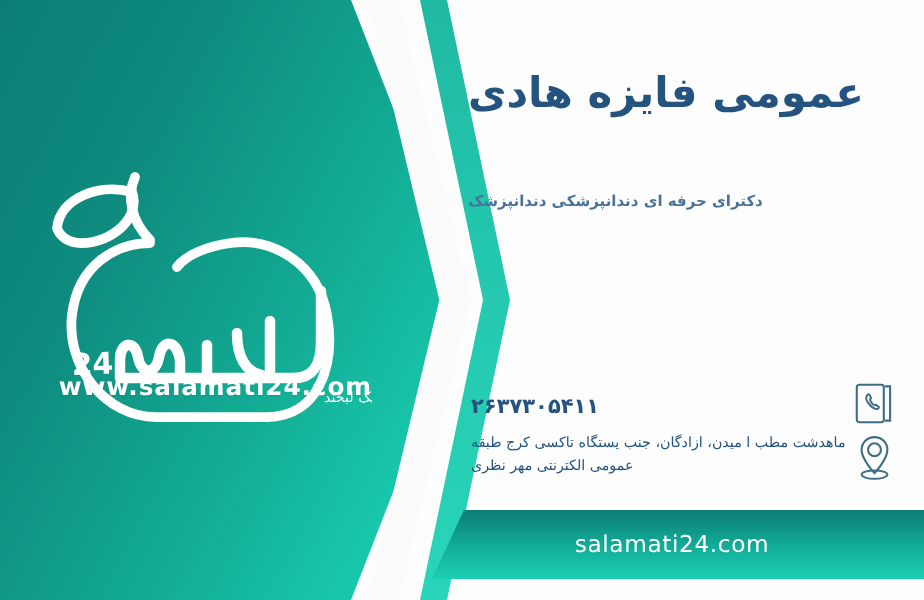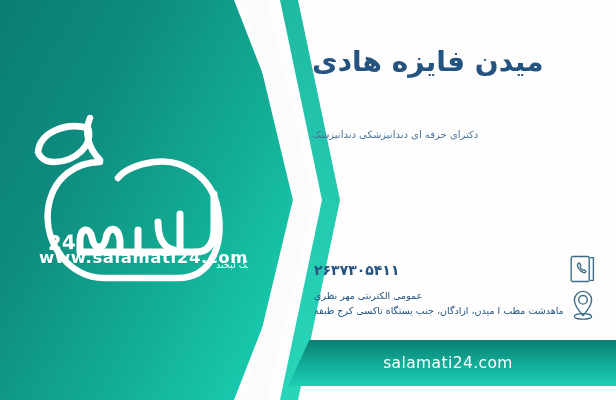--- a/index.html
+++ b/index.html
@@ -121,21 +121,21 @@
   }
 
   .specialty-sub {
     position: absolute;
     right: 18px;
     top: 128px;
     width: 286px;
     text-align: left;
     color: #4a7298;
     font-size: 10px;
-    font-weight: 400;
+    font-weight: 700;
     line-height: 1.4;
     direction: rtl;
   }
 
   
   .contact-row {
     position: absolute;
     display: flex;
     flex-direction: row;
     align-items: center;
@@ -236,21 +236,21 @@
       <g>
         <text x="198" y="158" fill="#ffffff" font-family="DejaVu Sans, sans-serif" font-size="9.5" text-anchor="end" direction="rtl">به راحتی یک لبخند</text>
       </g>
     </svg>
   </div>
 
   <div class="logo-url">www.salamati24.com</div>
 
   <div class="content">
 
-    <div class="doctor-name">میدن فایزه هادی</div>
+    <div class="doctor-name">عمومی فایزه هادی</div>
 
 
     <div class="specialty-sub">دکترای حرفه ای دندانپزشکی دندانپزشک</div>
 
     <div class="contact-row row-phone">
       <div class="c-icon">
         <svg width="26" height="28" viewBox="0 0 26 28" xmlns="http://www.w3.org/2000/svg" aria-hidden="true">
           <rect x="1.2" y="1.5" width="18" height="25" rx="1.6" fill="none" stroke="#3e6e86" stroke-width="1.4"></rect>
           <path d="M20 2.6 L23.4 2.6 L23.4 25.4 L20 25.4" fill="none" stroke="#3e6e86" stroke-width="1.4"></path>
           <path d="M8.4 8.2 C7.2 9.4 7.2 11.4 8.6 13.4 C10 15.4 12 17 13.6 17.6 C14.8 18 15.8 17.4 16 16.4 L13.9 14.8 C13.3 15.3 12.8 15.2 12.1 14.6 C11.1 13.7 10.3 12.6 10.1 11.8 C9.9 11.1 10.2 10.7 10.8 10.4 L9.6 8.1 C9.2 7.8 8.8 7.8 8.4 8.2 Z" fill="none" stroke="#3e6e86" stroke-width="1.3" stroke-linejoin="round"></path>
@@ -263,22 +263,22 @@
 
     <div class="contact-row row-address">
       <div class="c-icon">
         <svg width="28" height="32" viewBox="0 0 28 32" xmlns="http://www.w3.org/2000/svg" aria-hidden="true">
           <path d="M14 2.4 C9.2 2.4 5.4 6.2 5.4 11 C5.4 17.2 14 26.4 14 26.4 C14 26.4 22.6 17.2 22.6 11 C22.6 6.2 18.8 2.4 14 2.4 Z" fill="none" stroke="#3e6e86" stroke-width="1.4"></path>
           <circle cx="14" cy="10.8" r="4.3" fill="none" stroke="#3e6e86" stroke-width="1.4"></circle>
           <ellipse cx="14" cy="27.4" rx="8.6" ry="2.8" fill="none" stroke="#3e6e86" stroke-width="1.3"></ellipse>
         </svg>
       </div>
       <div class="c-text">
+        <div class="address-text">ماهدشت مطب ا میدن، ازادگان، جنب یستگاه تاکسی کرج طبقه</div>
         <div class="address-text">عمومی الکترنتی مهر نظری</div>
-        <div class="address-text">ماهدشت مطب ا میدن، ازادگان، جنب یستگاه تاکسی کرج طبقه</div>
       </div>
     </div>
 
   </div>
 
   <div class="bottom-bar">
     <span class="bottom-url">salamati24.com</span>
   </div>
 
 </div>

